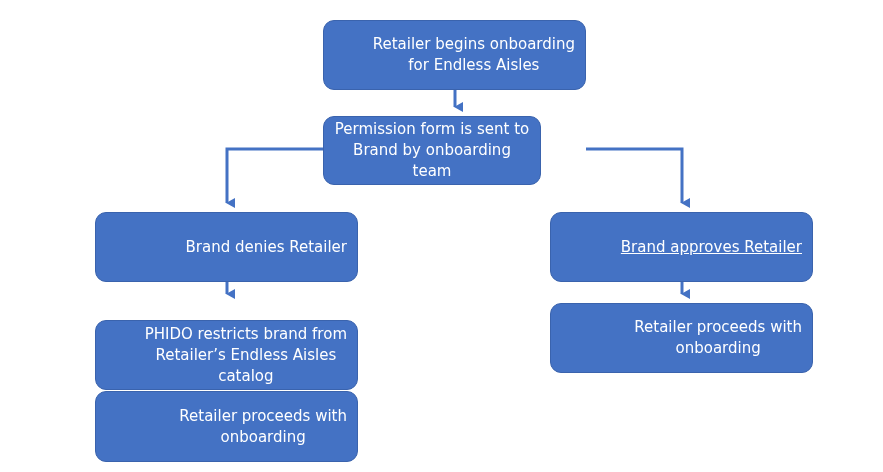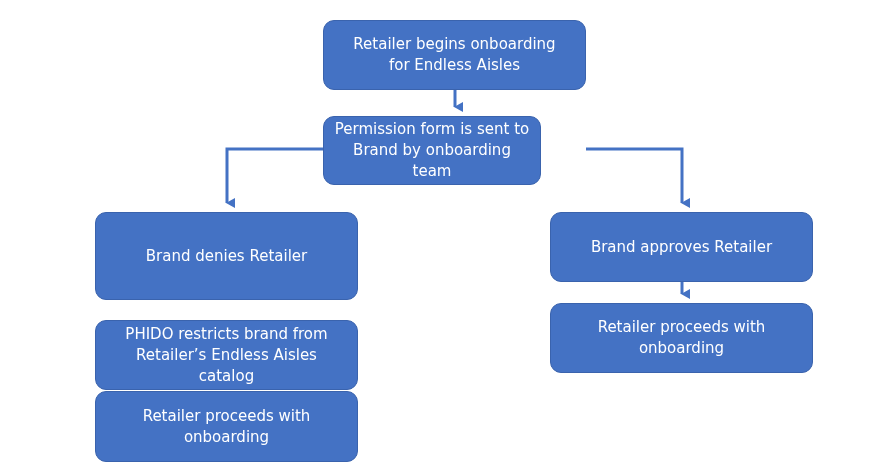--- a/index.html
+++ b/index.html
@@ -2,21 +2,21 @@
 <html><head>
 <meta charset="utf-8">
 <style>
   html, body { margin: 0; padding: 0; background: #ffffff; }
   body { width: 883px; height: 472px; position: relative; overflow: hidden;
          font-family: "DejaVu Sans", sans-serif; }
   .node {
     position: absolute; box-sizing: border-box;
     background: #4472c4; border: 1px solid #3a63ad; border-radius: 11px;
     color: #ffffff; font-size: 15px; line-height: 21px;
-    display: flex; align-items: center; justify-content: center; text-align: center;
+    display: flex; align-items: center; justify-content: flex-end; text-align: center;
     padding: 0 10px;
   }
   .node span { white-space: pre-line; }
   svg.connectors { position: absolute; left: 0; top: 0; }
 </style>
 </head>
 <body>
 
 <svg class="connectors" width="883" height="472">
   <defs>
@@ -37,35 +37,35 @@
 <div class="node" style="left:323px; top:20px; width:263px; height:70px;">
   <span>Retailer begins onboarding
 for Endless Aisles</span>
 </div>
 
 <div class="node" style="left:323px; top:116px; width:218px; height:69px;">
   <span>Permission form is sent to
 Brand by onboarding team</span>
 </div>
 
-<div class="node" style="left:95px; top:212px; width:263px; height:88px;">
+<div class="node" style="left:95px; top:212px; width:263px; height:70px;">
   <span>Brand denies Retailer</span>
 </div>
 
 <div class="node" style="left:95px; top:320px; width:263px; height:70px;">
   <span>PHIDO restricts brand from
 Retailer’s Endless Aisles
 catalog</span>
 </div>
 
 <div class="node" style="left:95px; top:391px; width:263px; height:71px;">
   <span>Retailer proceeds with
 onboarding</span>
 </div>
 
-<div class="node" style="left:550px; top:212px; width:263px; height:70px;">
+<div class="node" style="left:550px; top:212px; width:263px; height:70px;text-decoration:underline;">
   <span>Brand approves Retailer</span>
 </div>
 
 <div class="node" style="left:550px; top:303px; width:263px; height:70px;">
   <span>Retailer proceeds with
 onboarding</span>
 </div>
 
 </body></html>

